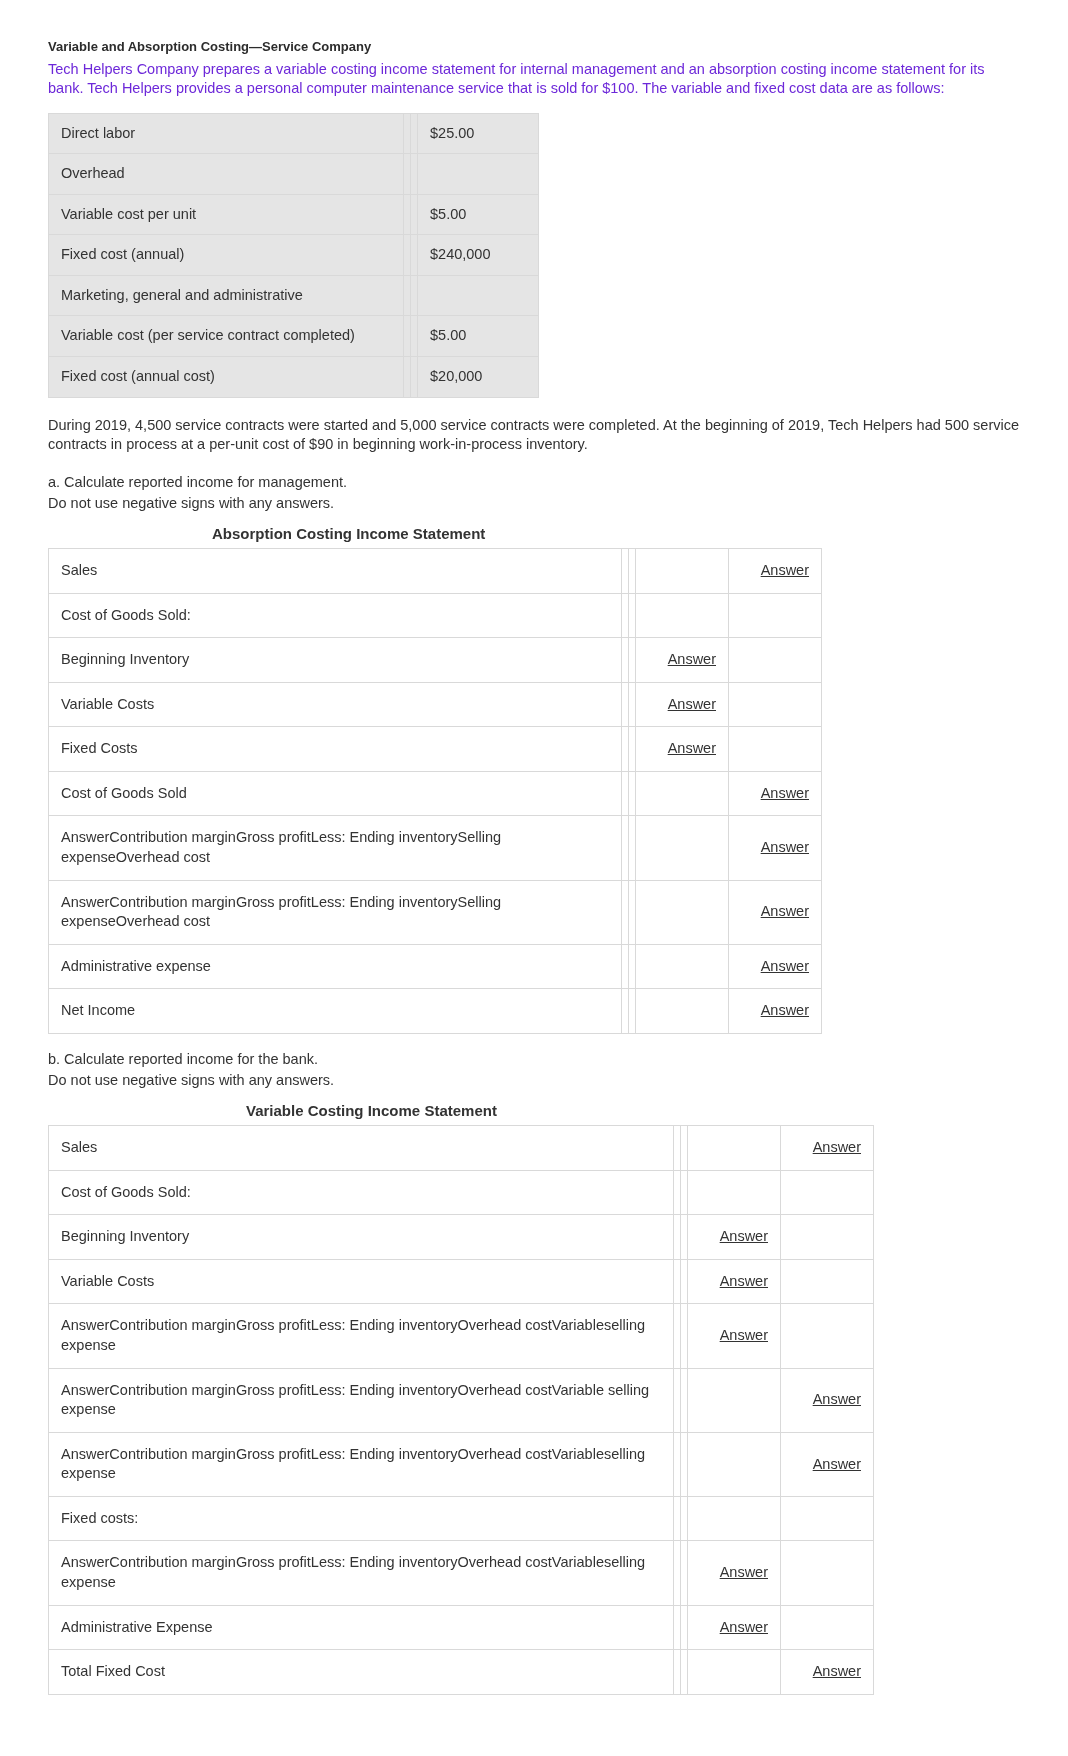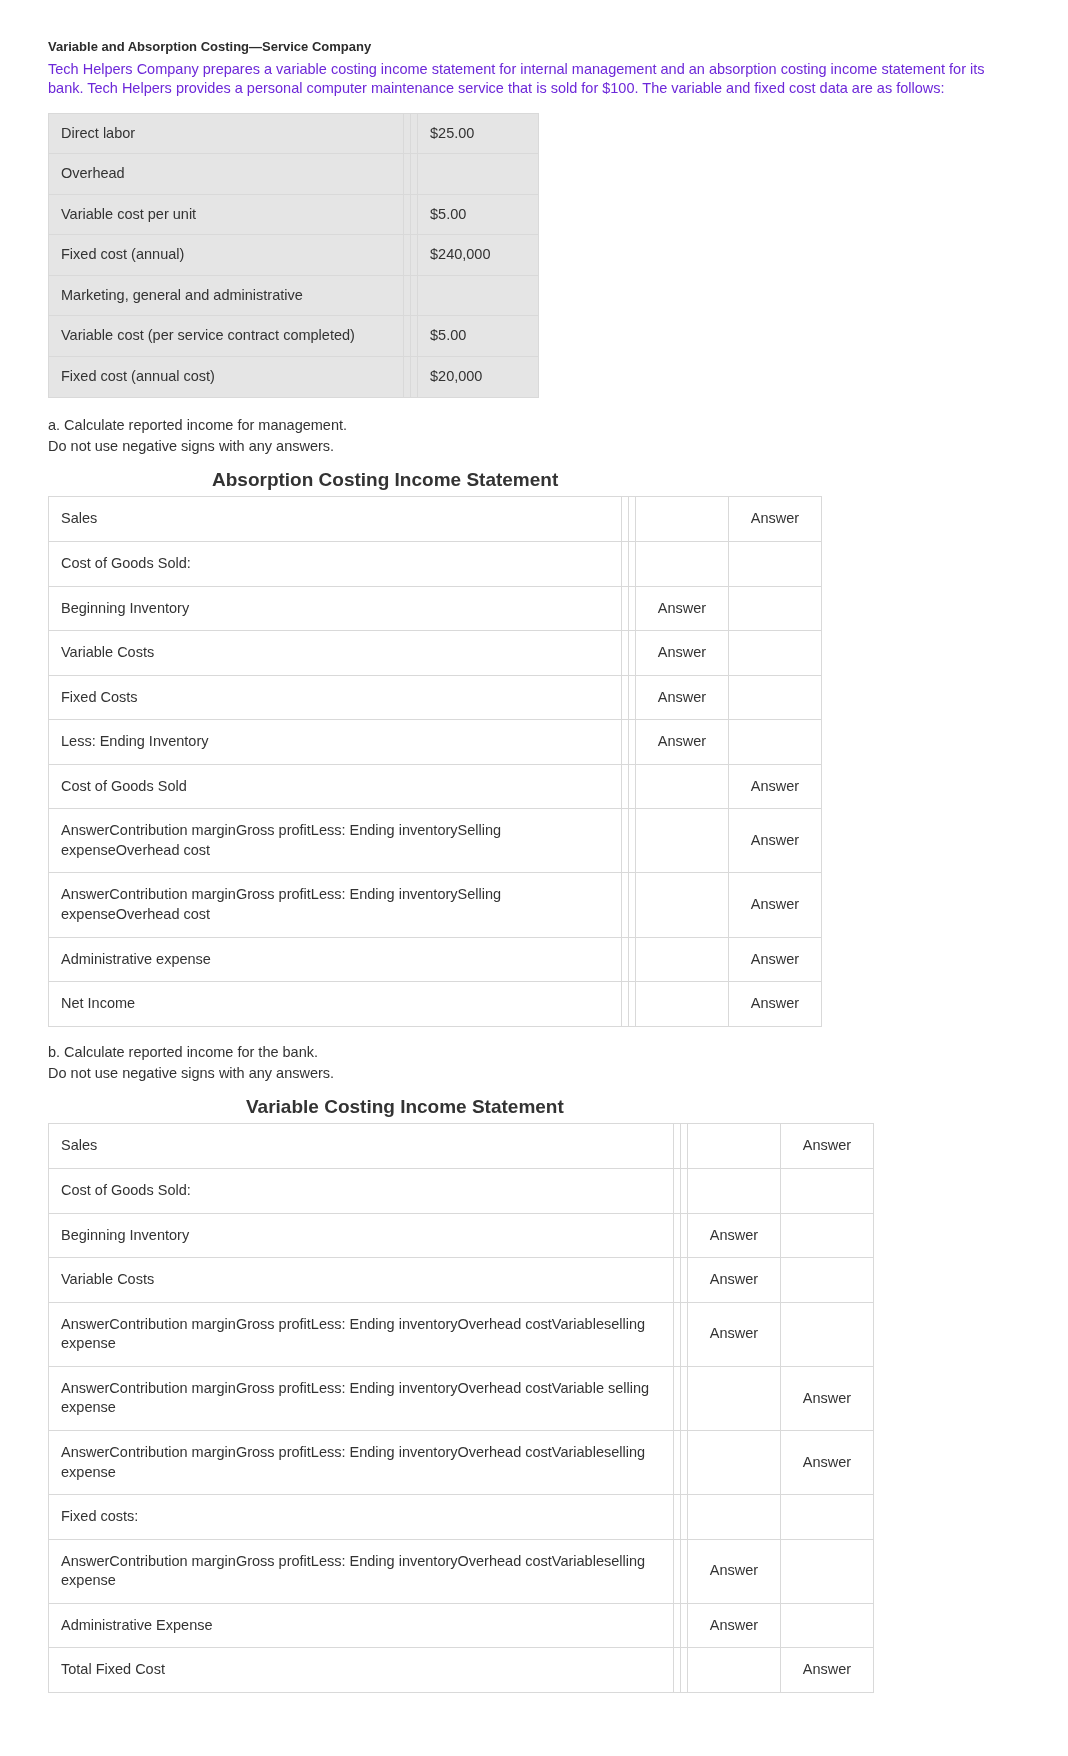--- a/index.html
+++ b/index.html
@@ -45,39 +45,39 @@
 
   .para{margin:6px 0 18px 0;}
 
   .sub{margin-top:16px;margin-bottom:2px;}
   .sub-note{margin-bottom:10px;}
 
   .stmt-title{
     font-weight:700;
     text-align:left;
     margin:6px 0 4px 164px;
-    font-size:19px;
+    font-size:15px;
   }
   .stmt-title.center2{margin-left:198px;}
 
   
   table.stmt{
     border-collapse:collapse;
     margin-bottom:4px;
   }
   table.stmt td{
     border:1px solid #d9d9d9;
     padding:12px 12px;
     font-size:14.5px;
     color:#333;
     background:#fff;
     vertical-align:middle;
   }
   table.stmt td.sp{width:6px;padding:0;}
-  table.stmt td.ans{width:68px;text-align:center;}
+  table.stmt td.ans{width:68px;text-align:right;text-decoration:underline;}
   
   table.stmt.a td.lab{width:548px;}
   table.stmt.b td.lab{width:600px;}
 </style>
 </head>
 <body>
 
 <div class="page">
 
   <div class="title">Variable and Absorption Costing—Service Company</div>
@@ -123,20 +123,21 @@
         </tr>
         <tr>
           <td class="label">Fixed cost (annual cost)</td>
           <td class="sp"></td>
           <td class="sp"></td>
           <td class="val">$20,000</td>
         </tr>
       </tbody>
   </table>
 
+  <div class="para">During 2019, 4,500 service contracts were started and 5,000 service contracts were completed. At the beginning of 2019, Tech Helpers had 500 service contracts in process at a per-unit cost of $90 in beginning work-in-process inventory.</div>
 
   <div class="sub">a. Calculate reported income for management.</div>
   <div class="sub-note">Do not use negative signs with any answers.</div>
   <div class="stmt-title">Absorption Costing Income Statement</div>
   <table class="stmt a">
     <tbody id="stmt-a">
         <tr>
           <td class="lab">Sales</td>
           <td class="sp"></td>
           <td class="sp"></td>
@@ -165,27 +166,20 @@
           <td class="ans"></td>
         </tr>
         <tr>
           <td class="lab">Fixed Costs</td>
           <td class="sp"></td>
           <td class="sp"></td>
           <td class="ans">Answer</td>
           <td class="ans"></td>
         </tr>
         <tr>
-          <td class="lab">Less: Ending Inventory</td>
-          <td class="sp"></td>
-          <td class="sp"></td>
-          <td class="ans">Answer</td>
-          <td class="ans"></td>
-        </tr>
-        <tr>
           <td class="lab">Cost of Goods Sold</td>
           <td class="sp"></td>
           <td class="sp"></td>
           <td class="ans"></td>
           <td class="ans">Answer</td>
         </tr>
         <tr>
           <td class="lab">AnswerContribution marginGross profitLess: Ending inventorySelling expenseOverhead cost</td>
           <td class="sp"></td>
           <td class="sp"></td>

